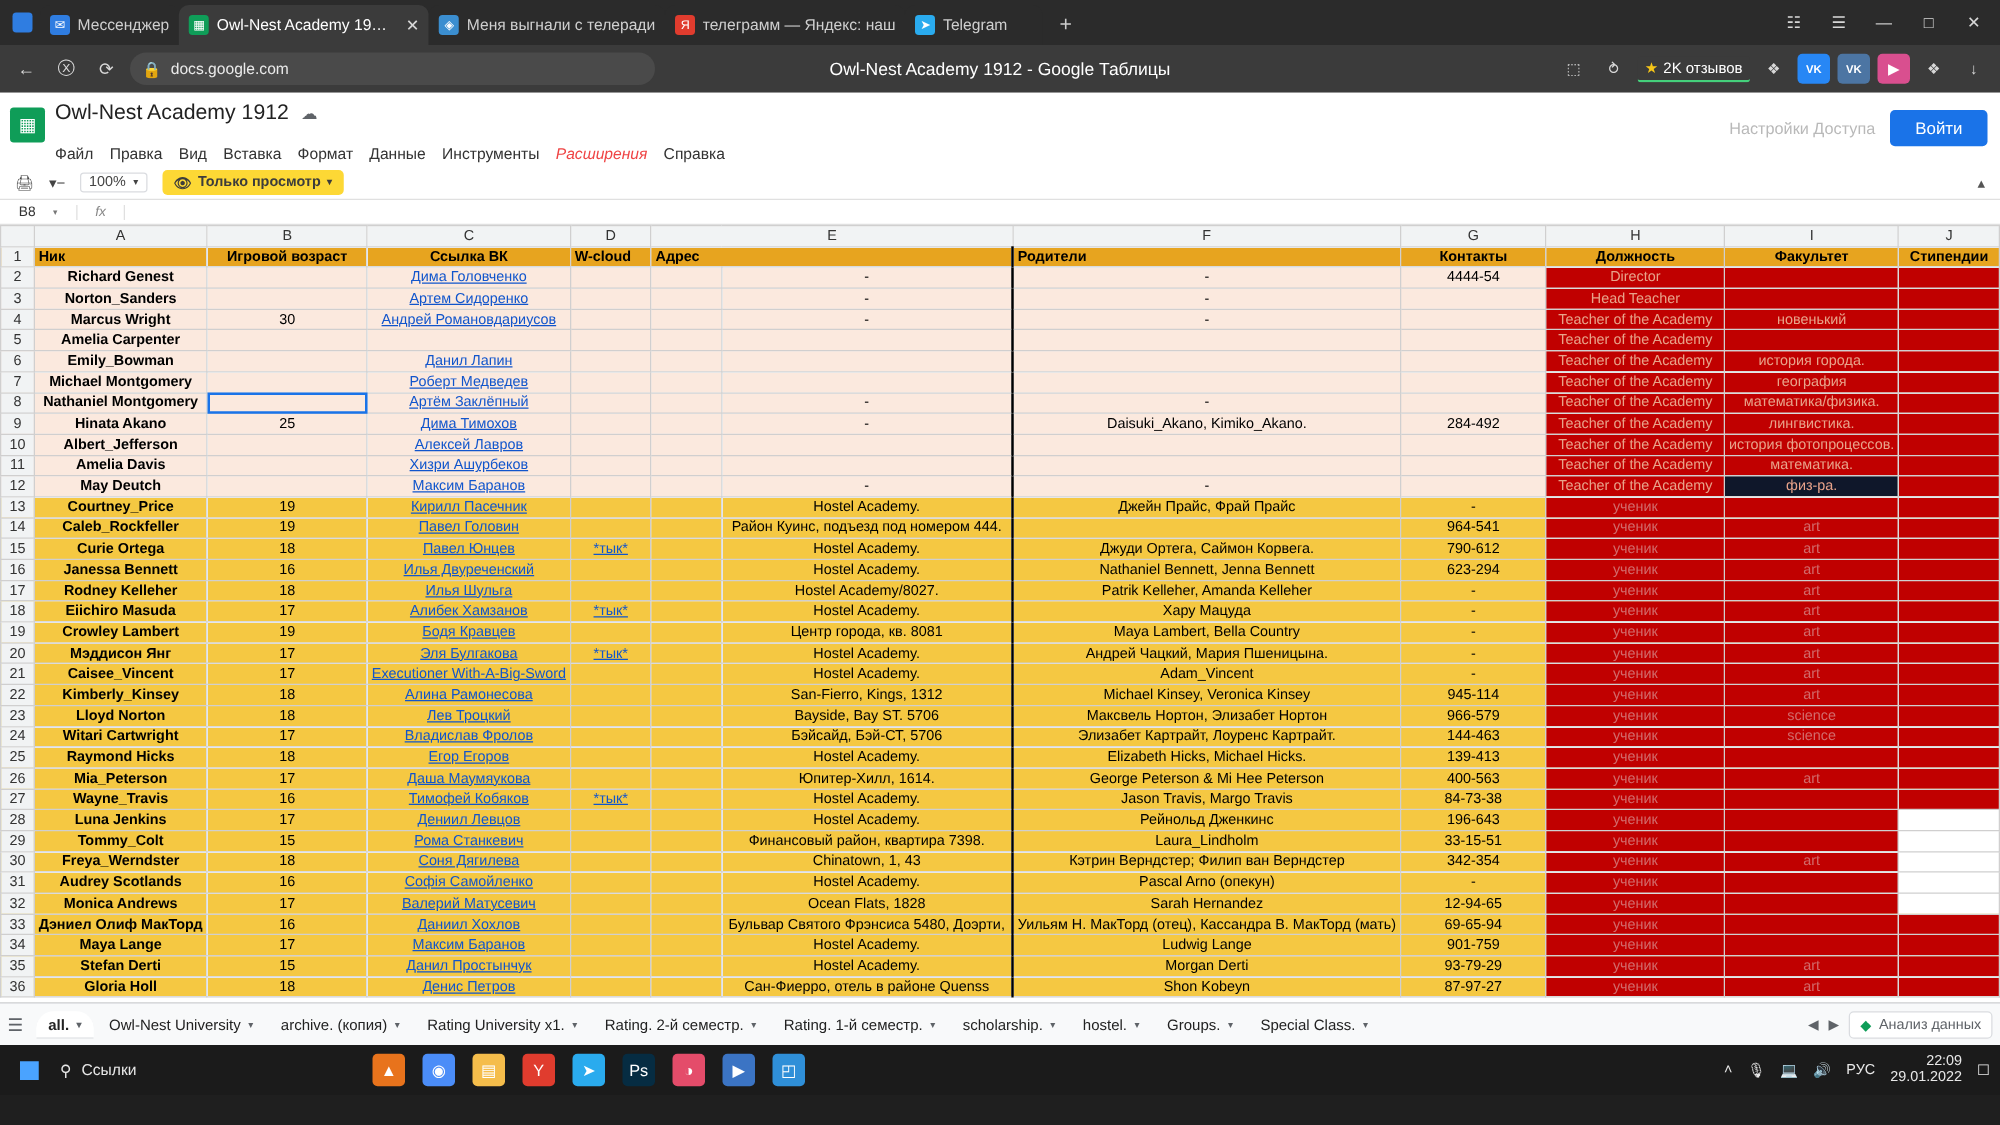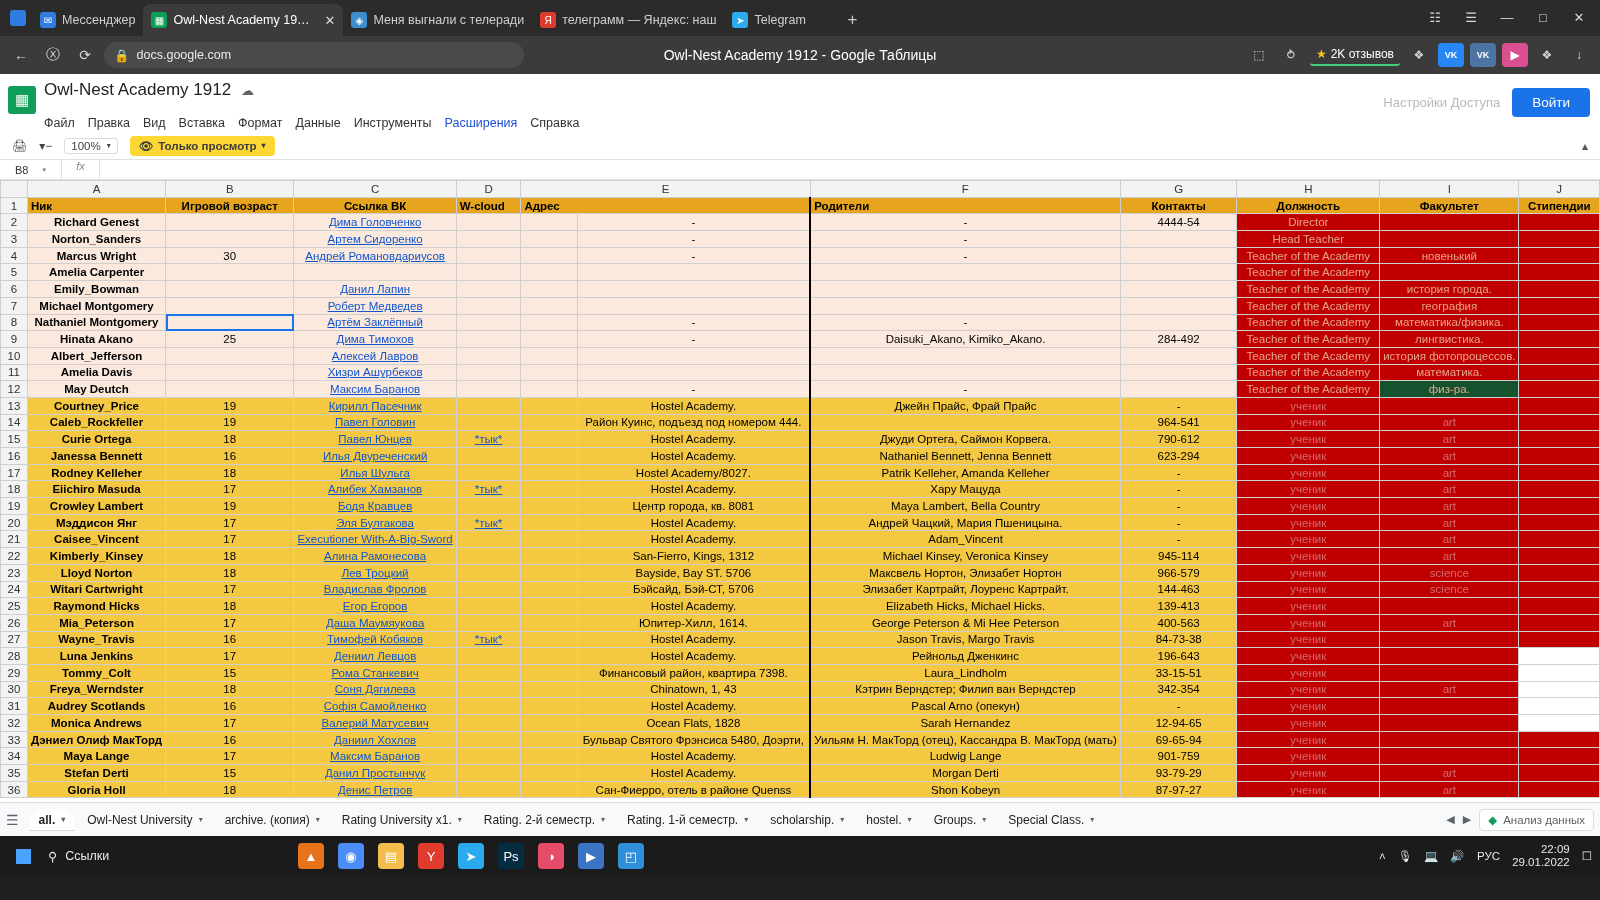--- a/index.html
+++ b/index.html
@@ -51,36 +51,36 @@
   
   .gs-head { background:#fff; height:58px; display:flex; align-items:flex-start; padding:6px 10px 0 8px; position:relative; }
   .gs-logo {
     width:28px; height:28px; background:#0f9d58; border-radius:3px; color:#fff;
     display:flex; align-items:center; justify-content:center; font-size:15px; margin-top:6px;
   }
   .gs-titleblock { margin-left:8px; }
   .gs-title { font-size:17px; color:#222; display:flex; align-items:center; gap:10px; }
   .gs-title .cloud { color:#5f6368; font-size:13px; }
   .gs-menu { display:flex; gap:13px; margin-top:16px; font-size:12.5px; color:#333; }
-  .gs-menu .dim { color:#1d4ed8; }
+  .gs-menu .dim { color:#ef4444;font-style:italic; }
   .gs-head-right { position:absolute; right:10px; top:14px; display:flex; align-items:center; gap:12px; }
   .share-btn { color:#b9b9b9; font-size:13px; }
   .login-btn { background:#1a73e8; color:#fff; font-size:13.5px; padding:7px 20px; border-radius:4px; }
 
   
   .gs-toolbar { background:#fff; height:28px; display:flex; align-items:center; gap:12px; padding:0 12px; font-size:12px; color:#444; border-bottom:1px solid #e0e0e0;}
   .zoom-box { border:1px solid #dadce0; border-radius:3px; padding:1px 6px; font-size:11.5px; display:flex; gap:6px; align-items:center;}
   .viewonly {
     background:#fdd835; color:#3c3c3c; font-size:11.5px; padding:3px 9px; border-radius:4px;
     display:flex; align-items:center; gap:5px; font-weight:bold;
   }
   .tb-collapse { margin-left:auto; color:#555; font-size:12px; }
 
   
-  .formula-bar { background:#fff; height:20px; display:flex; font-size:11px; color:#333; border-bottom:1px solid #e0e0e0; }
+  .formula-bar { background:#fff; height:20px; display:flex; align-items:center; font-size:11px; color:#333; border-bottom:1px solid #e0e0e0; }
   .namebox { width:62px; text-align:center; border-right:1px solid #e0e0e0; display:flex; justify-content:center; gap:14px; align-items:center;}
   .fx { width:38px; text-align:center; color:#888; font-style:italic; border-right:1px solid #e0e0e0;}
   .fcontent { flex:1; padding-left:6px; }
 
   
   .sheet-wrap { background:#fff; position:relative; height:622px; overflow:hidden; }
   table.grid { border-collapse:collapse; table-layout:fixed; }
   table.grid th, table.grid td {
     border:1px solid #d0cfcf; font-size:11.5px; height:16.7px; padding:0 3px;
     overflow:hidden; white-space:nowrap;
@@ -430,21 +430,21 @@
           <td class="rowhdr">12</td>
           <td class="center bold">May Deutch</td>
           <td class="center"></td>
           <td class="link">Максим Баранов</td>
           <td class="link"></td>
           <td class="center"></td>
           <td class="center">-</td>
           <td class="center" style="border-left:2px solid #000">-</td>
           <td class="center"></td>
           <td class="center" style="background:#c00000;color:#e8a38a">Teacher of the Academy</td>
-          <td class="center" style="background:#14532d;color:#e8a38a">физ-ра.</td>
+          <td class="center" style="background:#0f172a;color:#e8a38a">физ-ра.</td>
           <td class="center" style="background:#c00000"></td>
         </tr>
         <tr style="background: rgb(245, 200, 66);">
           <td class="rowhdr">13</td>
           <td class="center bold">Courtney_Price</td>
           <td class="center">19</td>
           <td class="link">Кирилл Пасечник</td>
           <td class="link"></td>
           <td class="center"></td>
           <td class="center">Hostel Academy.</td>

